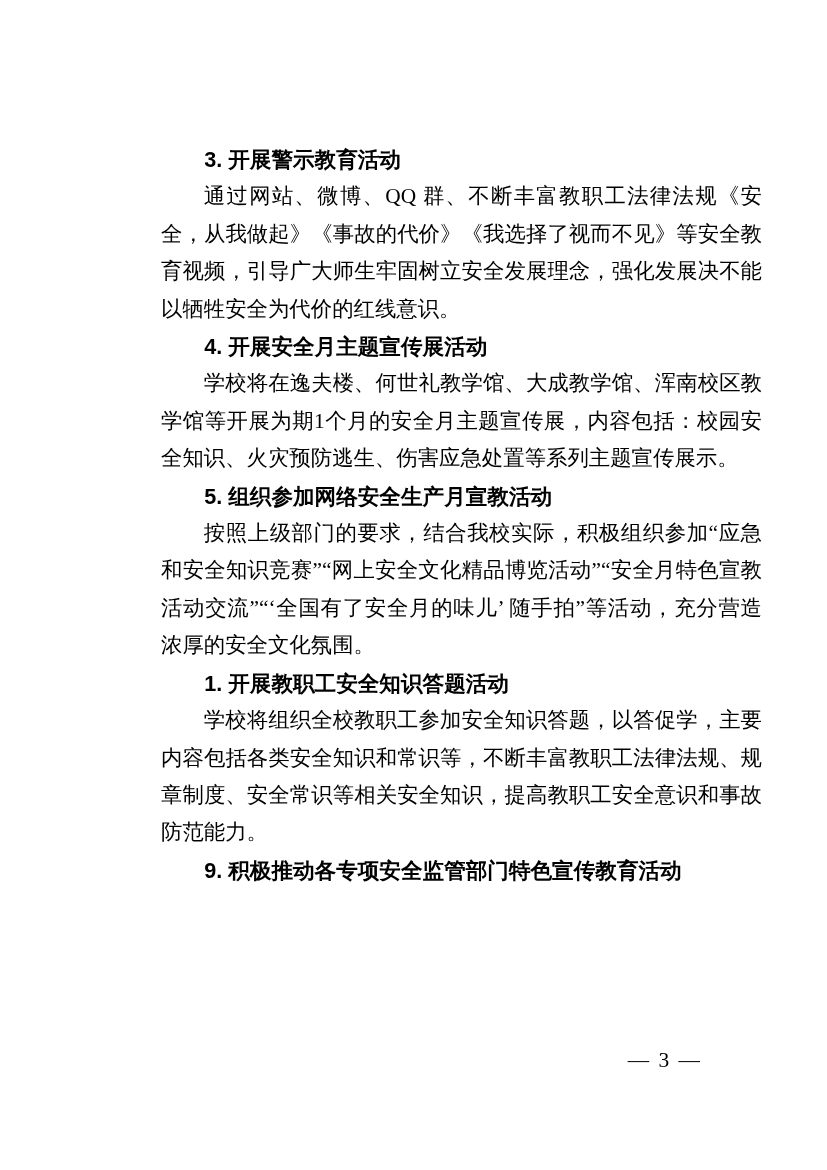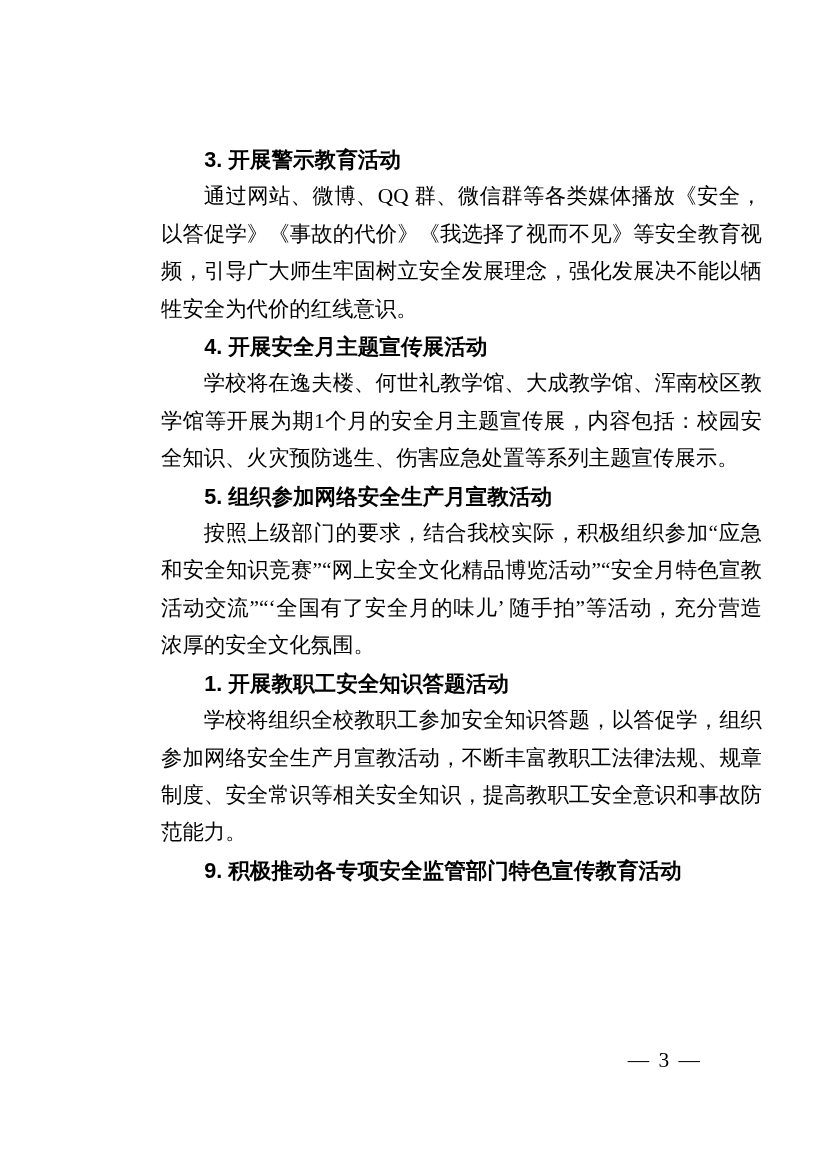--- a/index.html
+++ b/index.html
@@ -53,36 +53,36 @@
   }
 </style>
 </head>
 <body>
 
 <div class="page">
   <div class="content">
 
     <section>
       <h3 class="section-heading">3. 开展警示教育活动</h3>
-      <p class="section-paragraph">通过网站、微博、QQ 群、微信群等各类媒体播放《安全，以答促学》《事故的代价》《我选择了视而不见》等安全教育视频，引导广大师生牢固树立安全发展理念，强化发展决不能以牺牲安全为代价的红线意识。</p>
+      <p class="section-paragraph">通过网站、微博、QQ 群、不断丰富教职工法律法规《安全，从我做起》《事故的代价》《我选择了视而不见》等安全教育视频，引导广大师生牢固树立安全发展理念，强化发展决不能以牺牲安全为代价的红线意识。</p>
     </section>
 
     <section>
       <h3 class="section-heading">4. 开展安全月主题宣传展活动</h3>
       <p class="section-paragraph">学校将在逸夫楼、何世礼教学馆、大成教学馆、浑南校区教学馆等开展为期1个月的安全月主题宣传展，内容包括：校园安全知识、火灾预防逃生、伤害应急处置等系列主题宣传展示。</p>
     </section>
 
     <section>
       <h3 class="section-heading">5. 组织参加网络安全生产月宣教活动</h3>
       <p class="section-paragraph">按照上级部门的要求，结合我校实际，积极组织参加“应急和安全知识竞赛”“网上安全文化精品博览活动”“安全月特色宣教活动交流”“‘全国有了安全月的味儿’ 随手拍”等活动，充分营造浓厚的安全文化氛围。</p>
     </section>
 
     <section>
       <h3 class="section-heading">1. 开展教职工安全知识答题活动</h3>
-      <p class="section-paragraph">学校将组织全校教职工参加安全知识答题，以答促学，组织参加网络安全生产月宣教活动，不断丰富教职工法律法规、规章制度、安全常识等相关安全知识，提高教职工安全意识和事故防范能力。</p>
+      <p class="section-paragraph">学校将组织全校教职工参加安全知识答题，以答促学，主要内容包括各类安全知识和常识等，不断丰富教职工法律法规、规章制度、安全常识等相关安全知识，提高教职工安全意识和事故防范能力。</p>
     </section>
 
     <section>
       <h3 class="section-heading">9. 积极推动各专项安全监管部门特色宣传教育活动</h3>
     </section>
 
   </div>
 
   <div class="page-footer">— 3 —</div>
 </div>

